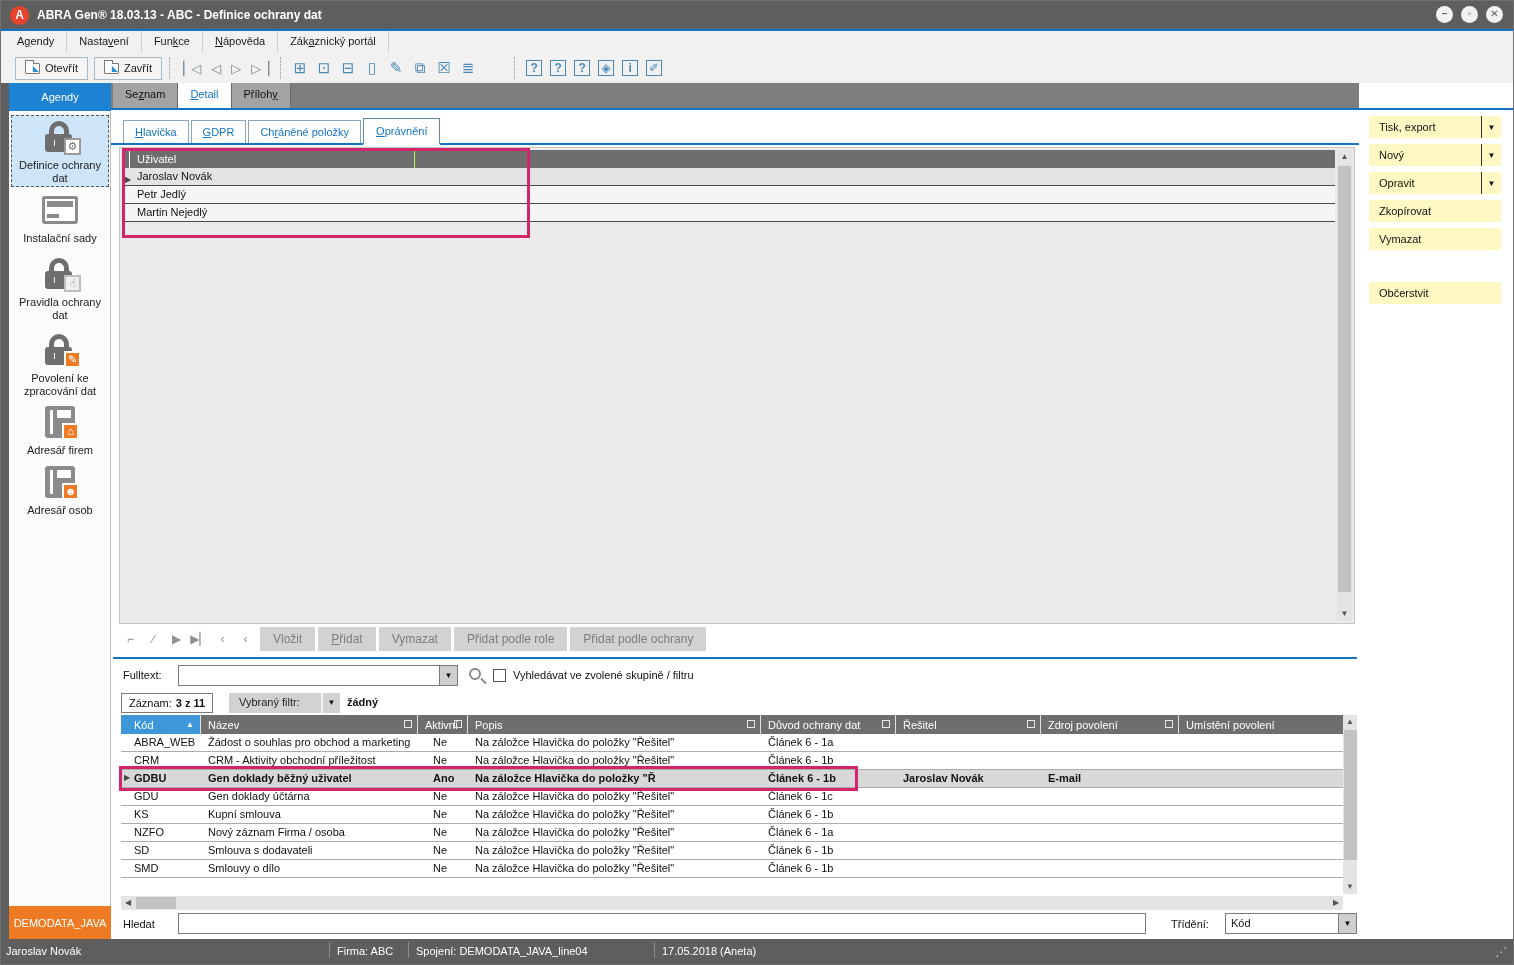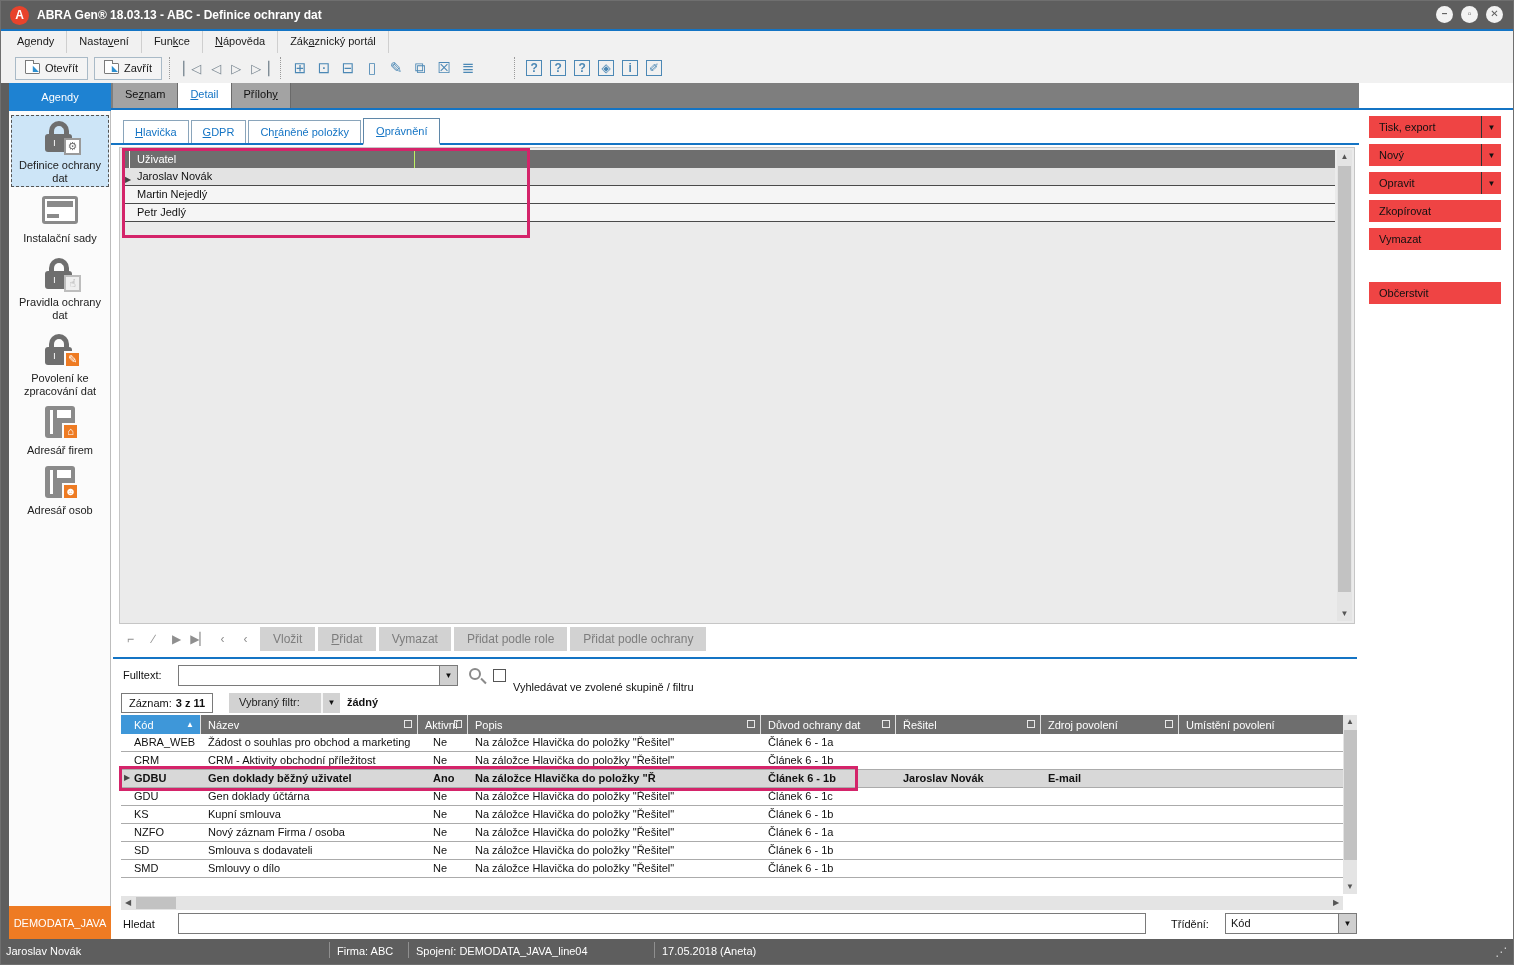--- a/index.html
+++ b/index.html
@@ -98,21 +98,21 @@
   
   .fulltext-row { position:absolute; left:0; top:555px; width:100%; height:22px; font-size:11px; color:#111; }
   .ft-label { position:absolute; left:12px; top:4px; }
   .combo { position:absolute; background:#fff; border:1px solid #7a7a7a; height:21px; }
   .combo .cval { position:absolute; left:5px; top:3px; font-size:11px; }
   .combo-arrow { position:absolute; right:0; top:0; bottom:0; width:18px; background:#cfcfcf; border-left:1px solid #7a7a7a; color:#111; font-size:8px; text-align:center; line-height:19px; }
   .ft-combo { left:67px; top:0; width:280px; }
   .magnifier { position:absolute; left:358px; top:3px; width:12px; height:12px; border:2px solid #8a8a8a; border-radius:50%; }
   .magnifier::after { content:''; position:absolute; left:9px; top:10px; width:7px; height:2px; background:#8a8a8a; transform:rotate(45deg); }
   .checkbox { position:absolute; left:382px; top:4px; width:13px; height:13px; background:#fff; border:1px solid #555; }
-  .cb-label { position:absolute; left:402px; top:16px; }
+  .cb-label { position:absolute; left:402px; top:4px; }
 
   
   .record-bar { position:absolute; left:0; top:583px; width:100%; height:21px; font-size:11px; color:#111; }
   .rec-box { position:absolute; left:10px; top:0; width:92px; height:20px; background:#fff; border:1px solid #7a7a7a; padding:3px 0 0 7px; }
   .rec-box b { margin-left:4px; }
   .filt-btn { position:absolute; left:118px; top:0; width:92px; height:20px; background:#d2d2d2; color:#222; padding:3px 0 0 10px; }
   .filt-arrow { position:absolute; left:210px; top:0; width:19px; height:20px; background:#d2d2d2; border-left:2px solid #f5f5f5; font-size:8px; text-align:center; line-height:20px; }
   .filt-val { position:absolute; left:236px; top:3px; font-weight:bold; }
 
   
@@ -135,21 +135,21 @@
 
   
   .search-row { position:absolute; left:0; top:803px; width:100%; height:22px; font-size:11px; color:#111; }
   .sr-label { position:absolute; left:12px; top:5px; }
   .sr-input { position:absolute; left:67px; top:0; width:968px; height:21px; background:#fff; border:1px solid #7a7a7a; font-size:11px; padding:0 5px; cursor:text; }
   .sort-label { position:absolute; left:1060px; top:5px; }
   .sort-combo { left:1114px; top:0; width:132px; }
 
   
   .rightpanel { position:absolute; left:1358px; top:27px; width:156px; height:829px; background:#fff; }
-  .rp-btn { position:absolute; left:10px; width:132px; height:22px; background:#ef4444; font-size:11px; color:#111; display:flex; align-items:center; padding-left:10px; position:absolute; }
+  .rp-btn { position:absolute; left:10px; width:132px; height:22px; background:#fef9c3; font-size:11px; color:#111; display:flex; align-items:center; padding-left:10px; position:absolute; }
   .rp-split { position:absolute; right:0; top:0; width:20px; height:22px; border-left:1px solid #333; font-size:8px; display:flex; align-items:center; justify-content:center; }
 
   
   .statusbar { position:absolute; left:0; top:938px; width:100%; height:27px; background:#5e5e5e; color:#fff; font-size:11px; }
   .sb-item { position:absolute; top:6px; }
   .sb-div { position:absolute; top:3px; width:1px; height:16px; background:#8f8f8f; }
   .sb-grip { position:absolute; right:6px; top:6px; color:#cfcfcf; font-size:12px; }
   u { text-decoration:underline; }
 </style>
 </head>
@@ -342,26 +342,26 @@
             <span class="ug-usercol">Uživatel</span>
           </div>
 
             <div class="ug-row current">
               <span class="mark">▶</span>
               <span>Jaroslav Novák</span>
             </div>
 
             <div class="ug-row">
               
-              <span>Martin Nejedlý</span>
+              <span>Petr Jedlý</span>
             </div>
 
             <div class="ug-row">
               
-              <span>Petr Jedlý</span>
+              <span>Martin Nejedlý</span>
             </div>
 
         </div>
         <div class="vscroll">
           <span class="arr up">▲</span>
           <span class="vthumb" style="top:16px;height:426px;"></span>
           <span class="arr dn">▼</span>
         </div>
         <div class="annotation" style="left:2px;top:0;width:408px;height:90px;"></div>
       </div>

